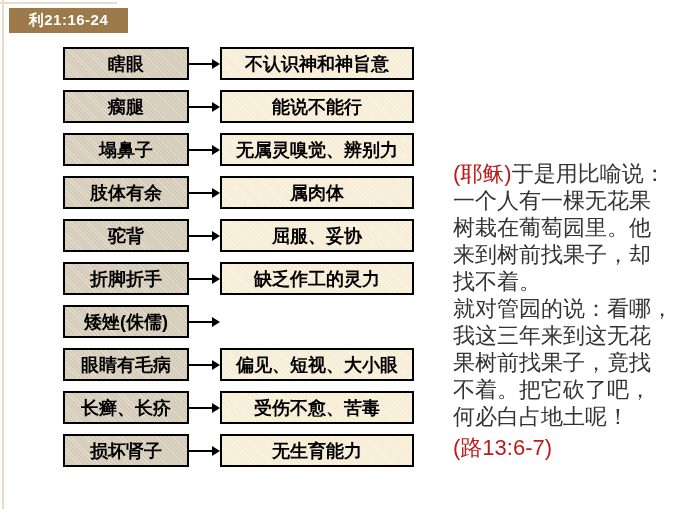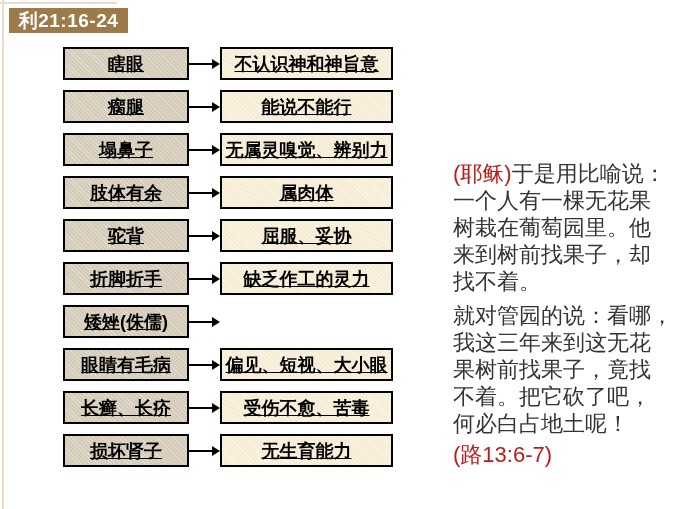--- a/index.html
+++ b/index.html
@@ -21,46 +21,46 @@
   .frame-top{
     position:absolute;left:0;top:2px;width:117px;height:2px;
     background:var(--frame,#e8dbc8);
   }
   
   .badge{
     position:absolute;left:9px;top:8px;
     height:25px;min-width:103px;padding:0 8px;
     background:var(--badge_bg,#9c7a4a);
     color:#ffffff;
-    font-size:19px;font-weight:bold;
+    font-size:15px;font-weight:bold;
     display:flex;align-items:center;justify-content:center;
     letter-spacing:0.5px;
   }
   
   .rows{
-    position:absolute;left:63px;top:47px;text-decoration:underline;
+    position:absolute;left:63px;top:47px;
   }
   .row{
     display:flex;align-items:stretch;
     height:33px;margin-bottom:10px;
   }
   .box{
     border:2px solid #000000;
     display:flex;align-items:center;justify-content:center;
     font-size:18px;font-weight:bold;color:#000000;
     box-sizing:border-box;
     white-space:nowrap;
   }
   .left-box{
     width:126px;
     background:var(--left_box_bg,#d8cfbc);
     background-image:repeating-linear-gradient(45deg, rgba(255,255,255,0.25) 0 1px, rgba(0,0,0,0.02) 1px 3px);
   }
   .right-box{
-    width:173px;
+    width:194px;
     background:var(--right_box_bg,#faf0d8);
     background-image:repeating-linear-gradient(45deg, rgba(255,255,255,0.3) 0 1px, rgba(0,0,0,0.015) 1px 3px);
     text-align:right;
   }
   .arrow{
     width:31px;
     display:flex;align-items:center;
   }
   .arrow-line{flex:1;height:2px;background:#000000;}
   .arrow-head{
@@ -71,21 +71,21 @@
   }
   
   .side-text{
     position:absolute;left:453px;top:160px;width:222px;
     font-size:22px;line-height:27px;
     color:#343434;
     white-space:nowrap;
   }
   .quote-line{height:27px;}
   .gray{color:#b91c1c;}
-  .para2{margin-top:7px;}
+  .para2{}
   .quote-ref{margin-top:4px;}
 </style>
 </head>
 <body>
 
 <div class="canvas">
 
   <div class="frame-left"></div>
   <div class="frame-top"></div>
 

